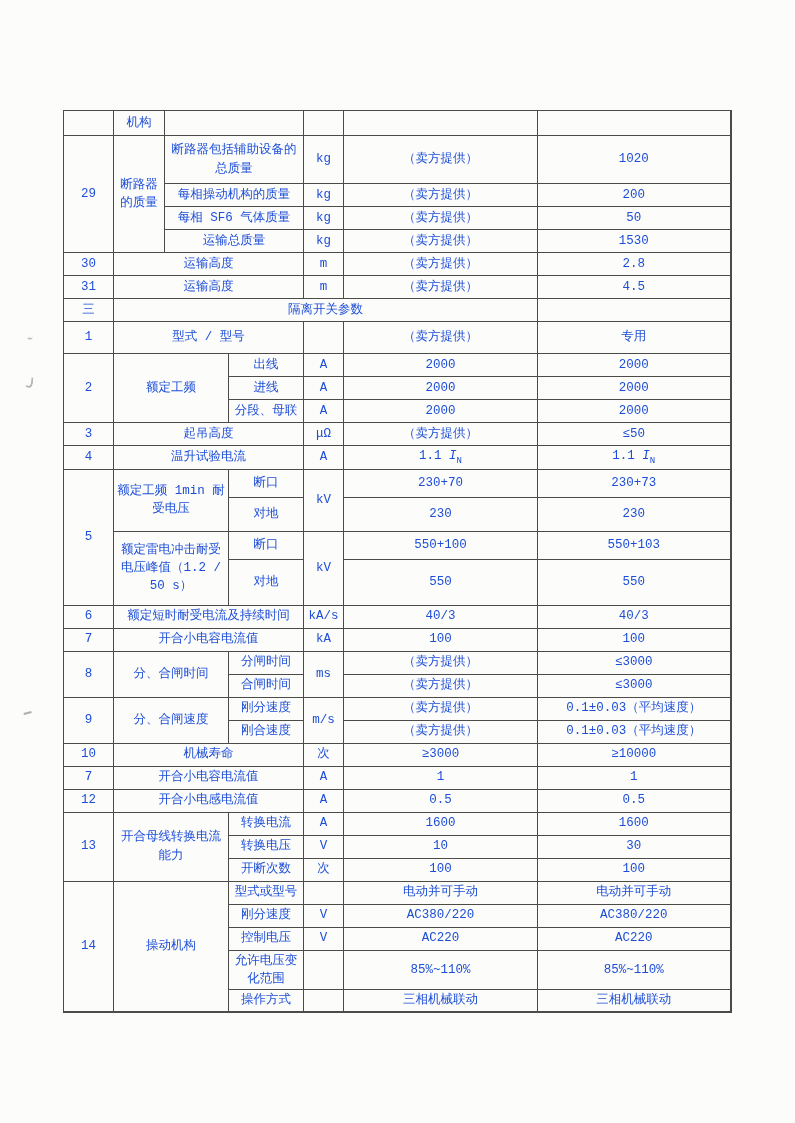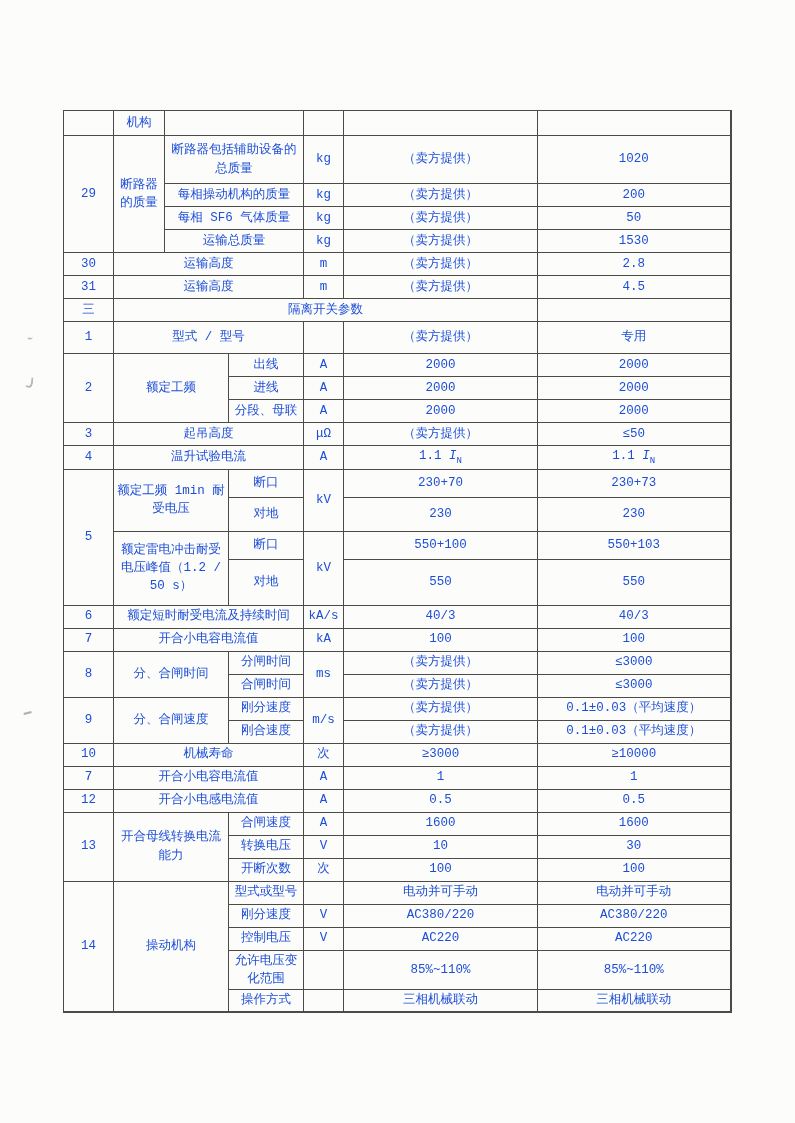--- a/index.html
+++ b/index.html
@@ -237,21 +237,21 @@
       <td>12</td>
       <td colspan="3">开合小电感电流值</td>
       <td>A</td>
       <td>0.5</td>
       <td>0.5</td>
     </tr>
 
     <tr class="hstd">
       <td rowspan="3">13</td>
       <td colspan="2" rowspan="3">开合母线转换电流能力</td>
-      <td>合闸速度</td>
+      <td>转换电流</td>
       <td>A</td>
       <td>1600</td>
       <td>1600</td>
     </tr>
     <tr class="hstd">
       <td>转换电压</td>
       <td>V</td>
       <td>10</td>
       <td>30</td>
     </tr>

